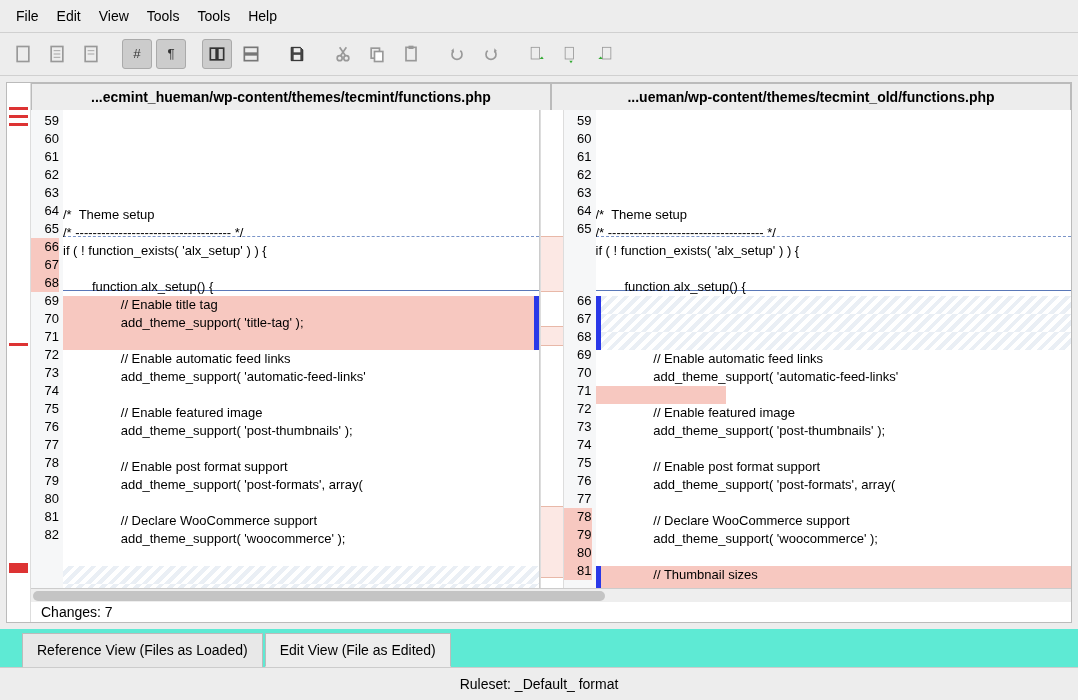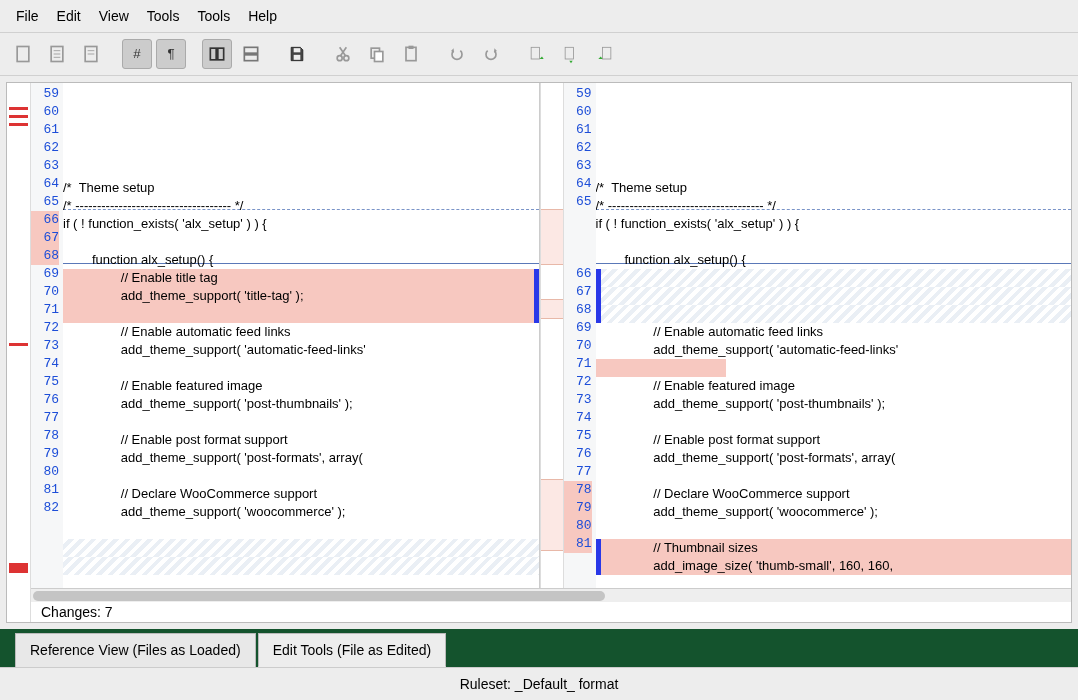--- a/index.html
+++ b/index.html
@@ -13,39 +13,39 @@
 .main { flex: 1; display: flex; background: #fff; margin: 6px; border: 1px solid #bbb; overflow: hidden; }
 .overview { width: 24px; background: #fff; border-right: 1px solid #ddd; position: relative; }
 .ov-mark { position: absolute; left: 2px; right: 2px; height: 3px; }
 .ov-red { background: #d33; }
 .panes { flex: 1; display: flex; flex-direction: column; overflow: hidden; }
 .tabs-row { display: flex; background: #ededed; }
 .file-tab { flex: 1; padding: 5px 10px; text-align: center; font-weight: bold; font-size: 14px; border: 1px solid #bbb; border-bottom: none; white-space: nowrap; overflow: hidden; text-overflow: ellipsis; background: #ededed; }
 .diff-area { flex: 1; display: flex; background: #fff; position: relative; overflow: hidden; }
 .pane { flex: 1; display: flex; overflow: hidden; position: relative; border-right: 1px solid #ccc; }
 .pane:last-child { border-right: none; }
-.gutter { width: 32px; background: #f6f7f8; text-align: right; font-family: Liberation Mono, monospace; font-size: 13px; color: #1d4ed8; padding: 2px 4px 2px 0; user-select: none; }
+.gutter { width: 32px; background: #f6f7f8; text-align: right; font-family: Liberation Sans, sans-serif; font-size: 13px; color: #000000; padding: 2px 4px 2px 0; user-select: none; }
 .code { flex: 1; font-family: Liberation Sans, sans-serif; font-size: 13px; white-space: pre; overflow: hidden; position: relative; }
 .line { height: 18px; line-height: 18px; position: relative; }
 .gut-line { height: 18px; line-height: 18px; }
 .bg-del { background: #f7c8c0; }
 .bg-hatch { background: repeating-linear-gradient(135deg, #fff, #fff 4px, #eaeff5 4px, #eaeff5 8px); }
 .txt-red { color: #000000; }
 .edge-mark { position: absolute; top: 0; bottom: 0; width: 5px; background: #2938e8; }
 .right-edge { right: 0; }
 .left-edge { left: 0; }
 .bluebar { position: absolute; left: 0; right: 0; height: 1px; }
 .blue-dash { border-top: 1px dashed #7a94c8; }
 .blue-solid { border-top: 1px solid #5a78b8; }
 .middle-strip { width: 24px; background: #fff; border-left: 1px solid #ddd; border-right: 1px solid #ddd; position: relative; }
 .ms-link { position: absolute; left: 0; right: 0; background: #fce8e4; border-top: 1px solid #e8b8a8; border-bottom: 1px solid #e8b8a8; }
 .scrollbar-h { height: 14px; background: #eee; border-top: 1px solid #ccc; display: flex; align-items: center; }
 .scroll-thumb { height: 10px; width: 55%; background: #c4c4c4; border-radius: 5px; margin-left: 2px; }
 .status-line { display: flex; justify-content: flex-start; padding: 2px 10px; font-size: 14px; }
-.bottom-tabs { display: flex; padding: 4px 6px 0 15px; background: #14532d; }
+.bottom-tabs { display: flex; padding: 4px 6px 0 22px; background: #5eead4; }
 .bot-tab { padding: 8px 14px; font-size: 14px; border: 1px solid #bbb; border-bottom: none; background: #e8e8e8; margin-right: 2px; cursor: pointer; }
 .bot-tab.active { background: #ededed; border-bottom: 1px solid #ededed; position: relative; z-index: 1; }
 .footer { display: flex; justify-content: center; padding: 8px 0; border-top: 1px solid #ccc; font-size: 14px; }
 svg { width: 20px; height: 20px; }
 </style>
 </head>
 <body>
 
 <div class="menubar">
   <div class="menubar-item">File</div>
@@ -167,20 +167,24 @@
 <div class="main">
   <div class="overview">
     <div class="ov-mark ov-red" style="top:24px"></div>
     <div class="ov-mark ov-red" style="top:32px"></div>
     <div class="ov-mark ov-red" style="top:40px"></div>
     <div class="ov-mark ov-red" style="top:260px"></div>
     <div class="ov-mark ov-red" style="top:480px;height:10px"></div>
   </div>
 
   <div class="panes">
+    <div class="tabs-row">
+      <div class="file-tab">...ecmint_hueman/wp-content/themes/tecmint/functions.php</div>
+      <div class="file-tab">...ueman/wp-content/themes/tecmint_old/functions.php</div>
+    </div>
 
     <div class="diff-area">
 
       <div class="pane">
         <div class="gutter" id="gut-left">
             <div class="gut-line">59</div>
             <div class="gut-line">60</div>
             <div class="gut-line">61</div>
             <div class="gut-line">62</div>
             <div class="gut-line">63</div>
@@ -257,18 +261,18 @@
     </div>
 
     <div class="status-line">
       <span>Changes: 7</span>
     </div>
   </div>
 </div>
 
 <div class="bottom-tabs">
   <div class="bot-tab">Reference View (Files as Loaded)</div>
-  <div class="bot-tab active">Edit Tools (File as Edited)</div>
+  <div class="bot-tab active">Edit View (File as Edited)</div>
 </div>
 
 <div class="footer">
   <span>Ruleset:  _Default_  format</span>
 </div>
 
 </body></html>

